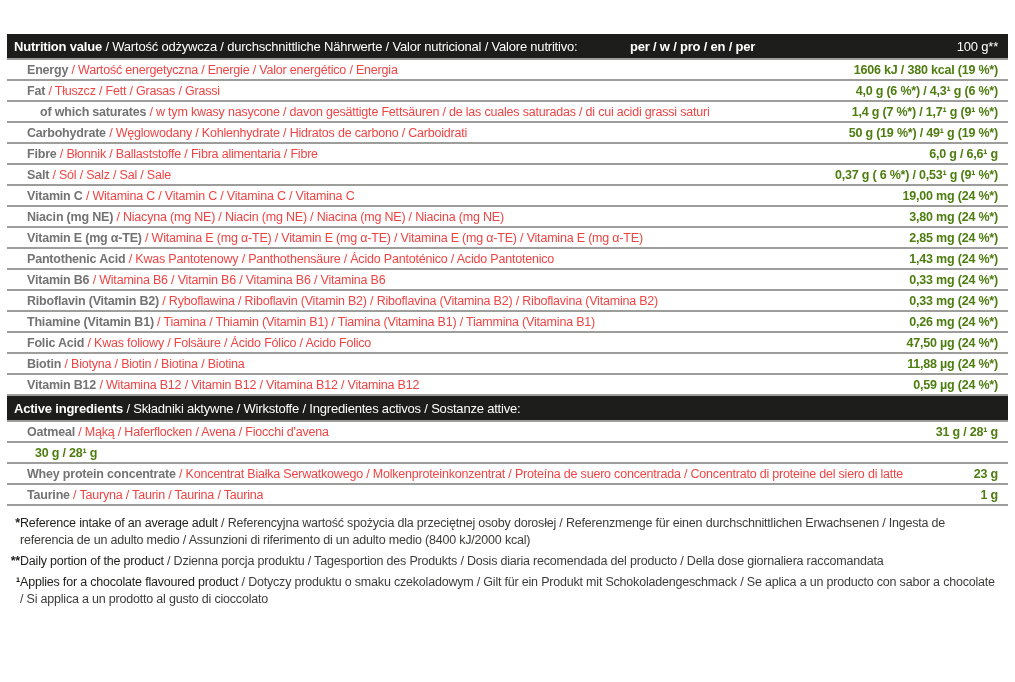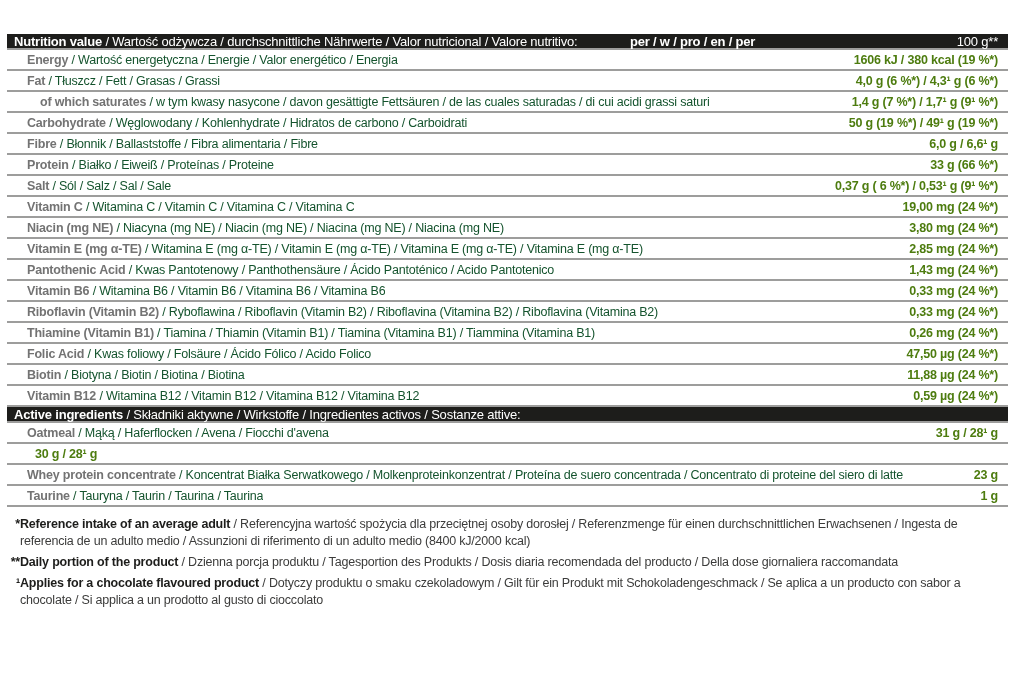--- a/index.html
+++ b/index.html
@@ -5,46 +5,46 @@
   html,body { margin:0; padding:0; background:#fff; }
   body {
     width:1015px; height:682px; overflow:hidden;
     font-family:"Liberation Sans", sans-serif;
     font-size:12.5px; letter-spacing:-0.2px; color:#1d1d1b;
   }
   .sheet { padding:34px 7px 0 7px; }
 
   .bar {
     position:relative; display:flex; align-items:center;
-    background:#1d1d1b; color:#fff; height:14px;
+    background:#1d1d1b; color:#fff; height:24px;
     padding:0 10px 0 7px; font-size:13px;
   }
   .bar .b { font-weight:700; }
   .bar-per { position:absolute; left:623px; font-weight:700; }
   .bar-amount { margin-left:auto; font-weight:400; }
 
   .rows { border-top:2px solid #9d9d9c; }
   .row {
     display:flex; align-items:center; justify-content:space-between;
     height:19px; border-bottom:2px solid #9d9d9c;
     padding:0 10px 0 20px;
   }
   .row.indent { padding-left:33px; }
   .label { white-space:nowrap; overflow:hidden; }
   .term { font-weight:700; color:#737373; }
-  .trans { color:#14532d;margin-top:28px; }
+  .trans { color:#ef4444;margin-top:28px; }
   .value { font-weight:700; white-space:nowrap; padding-left:8px; color:#4d7c0f; }
 
   .footnotes { padding:9px 10px 0 0; }
   .footnote {
     position:relative; margin-left:13px; margin-bottom:4px;
     line-height:17px; color:#3c3c3b;
   }
   .fn-marker { position:absolute; right:100%; top:0; font-weight:700; color:#1d1d1b; white-space:pre; }
-  .fn-bold { font-weight:700; color:#1d1d1b; }
+  .fn-bold { font-weight:400; color:#1d1d1b; }
 </style>
 </head>
 <body>
 
 <div class="sheet">
 
   <div class="bar">
     <div class="bar-title"><span class="b">Nutrition value</span><span> / Wartość odżywcza / durchschnittliche Nährwerte / Valor nutricional / Valore nutritivo:</span></div>
     <span class="bar-per">per / w / pro / en / per</span>
     <span class="bar-amount">100 g**</span>
@@ -70,24 +70,20 @@
     <div class="label"><span class="term">Carbohydrate</span><span class="trans"> / Węglowodany / Kohlenhydrate / Hidratos de carbono / Carboidrati</span></div>
     <div class="value">50 g (19 %*) / 49¹ g (19 %*)</div>
   </div>
 
 
   <div class="row">
     <div class="label"><span class="term">Fibre</span><span class="trans"> / Błonnik / Ballaststoffe / Fibra alimentaria / Fibre</span></div>
     <div class="value">6,0 g / 6,6¹ g</div>
   </div>
 
-  <div class="row">
-    <div class="label"><span class="term">Protein</span><span class="trans"> / Białko / Eiweiß / Proteínas / Proteine</span></div>
-    <div class="value">33 g (66 %*)</div>
-  </div>
 
   <div class="row">
     <div class="label"><span class="term">Salt</span><span class="trans"> / Sól / Salz / Sal / Sale</span></div>
     <div class="value">0,37 g ( 6 %*) / 0,53¹ g (9¹ %*)</div>
   </div>
 
   <div class="row">
     <div class="label"><span class="term">Vitamin C</span><span class="trans"> / Witamina C / Vitamin C / Vitamina C / Vitamina C</span></div>
     <div class="value">19,00 mg (24 %*)</div>
   </div>

